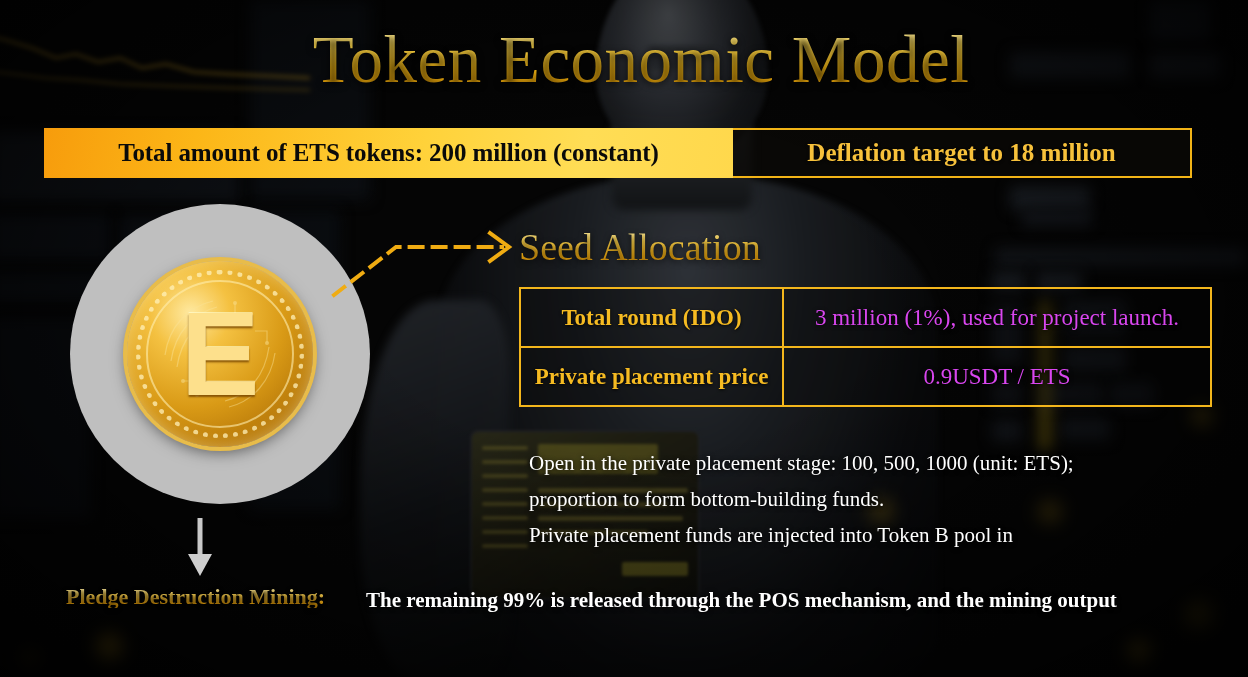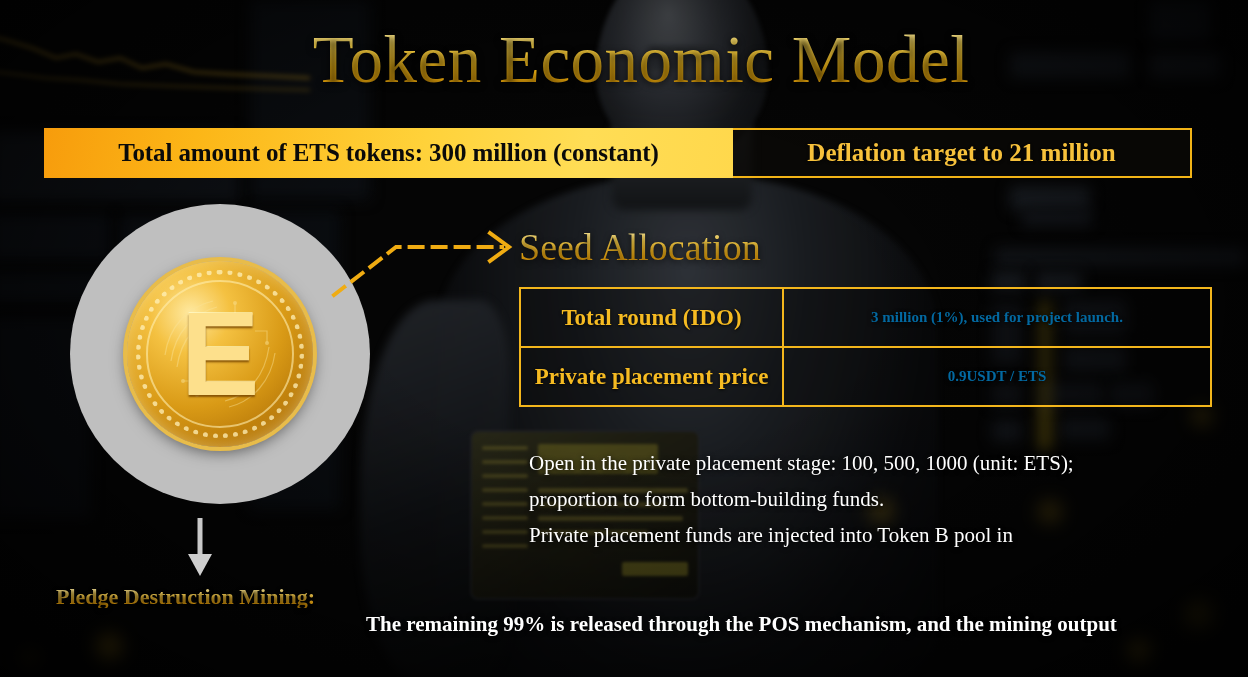--- a/index.html
+++ b/index.html
@@ -149,47 +149,47 @@
   }
   #alloc-table td {
     border:2px solid #f3b61c; height:59px; padding:0 10px;
     vertical-align:middle; text-align:center; white-space:nowrap;
   }
   #alloc-table td.label {
     width:263px; color:#f6bb22; font-size:23px; font-weight:700;
     text-shadow:0 1px 3px rgba(0,0,0,.85);
   }
   #alloc-table td.value {
-    color:#0369a1; font-size:15px; font-weight:700;
+    color:#d946ef; font-size:23px; font-weight:400;
     text-shadow:0 1px 4px rgba(0,0,0,.9);
   }
 
   #note {
     position:absolute; left:529px; top:432px; width:700px;
     color:#fff; font-size:21px; font-weight:400; line-height:36px;
     text-shadow:0 1px 5px rgba(0,0,0,.95);
     margin-top:13px;
   }
   #note div { white-space:nowrap; }
 
   
   #pledge-label {
-    position:absolute; left:56px; top:586px;
+    position:absolute; left:66px; top:586px;
     font-size:22px; font-weight:700; line-height:1;
     background:linear-gradient(180deg,#fff0ad 6%,#ffd452 40%,#eda50d 78%,#d18f05 100%);
     -webkit-background-clip:text; background-clip:text;
     -webkit-text-fill-color:transparent; color:#f0b41a;
     text-shadow:0 1px 4px rgba(0,0,0,.8);
   }
   #pledge-text {
     position:absolute; left:366px; top:588px; width:860px;
     color:#fff; font-size:21px; font-weight:700; line-height:25px;
     text-shadow:0 1px 5px rgba(0,0,0,.95);
   }
-  #pledge-text div { white-space:nowrap;margin-top:24px; }
+  #pledge-text div { white-space:nowrap; }
 </style>
 </head>
 <body>
 
 <div id="bg">
   <div class="bg-layer">
 
     <div class="bg-panel" style="left:-10px;  top:132px; width:250px; height:70px;  background:#101318;"></div>
     <div class="bg-panel" style="left:-10px;  top:214px; width:120px; height:46px;  background:#0d1015;"></div>
     <div class="bg-panel" style="left:120px;  top:214px; width:110px; height:46px;  background:#0d1015;"></div>
@@ -251,22 +251,22 @@
   <div class="bokeh" style="left:1192px;top:406px; width:20px; height:20px; background:#8a6d14; opacity:.5;"></div>
   <div class="bokeh" style="left:868px; top:498px; width:26px; height:26px; background:#9c7d1a; opacity:.35;"></div>
   <div class="bokeh" style="left:1038px;top:500px; width:24px; height:24px; background:#a8861c; opacity:.35;"></div>
 
   <div class="vignette"></div>
 </div>
 
 <div id="title">Token Economic Model</div>
 
 <div id="banner">
-  <div id="banner-left">Total amount of ETS tokens: 300 million (constant)</div>
-  <div id="banner-right">Deflation target to 21 million</div>
+  <div id="banner-left">Total amount of ETS tokens: 200 million (constant)</div>
+  <div id="banner-right">Deflation target to 18 million</div>
 </div>
 
 <div id="coin-wrap">
   <div id="coin-bg"></div>
   <div id="coin">
     <div id="coin-rim"></div>
     <div id="coin-rim2"></div>
     <div id="coin-circuit">
       <svg width="138" height="138" viewBox="0 0 138 138">
         <g fill="none" stroke="#fae49a" stroke-width="1.2" opacity=".8">

